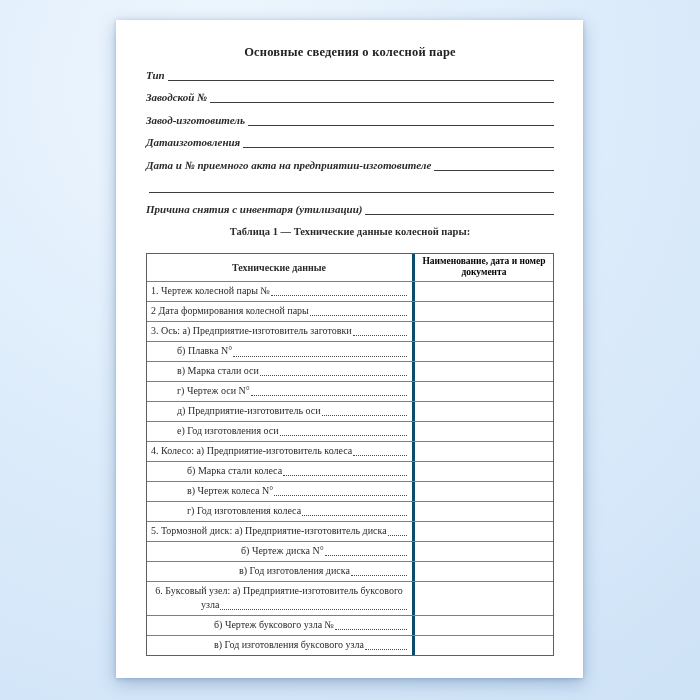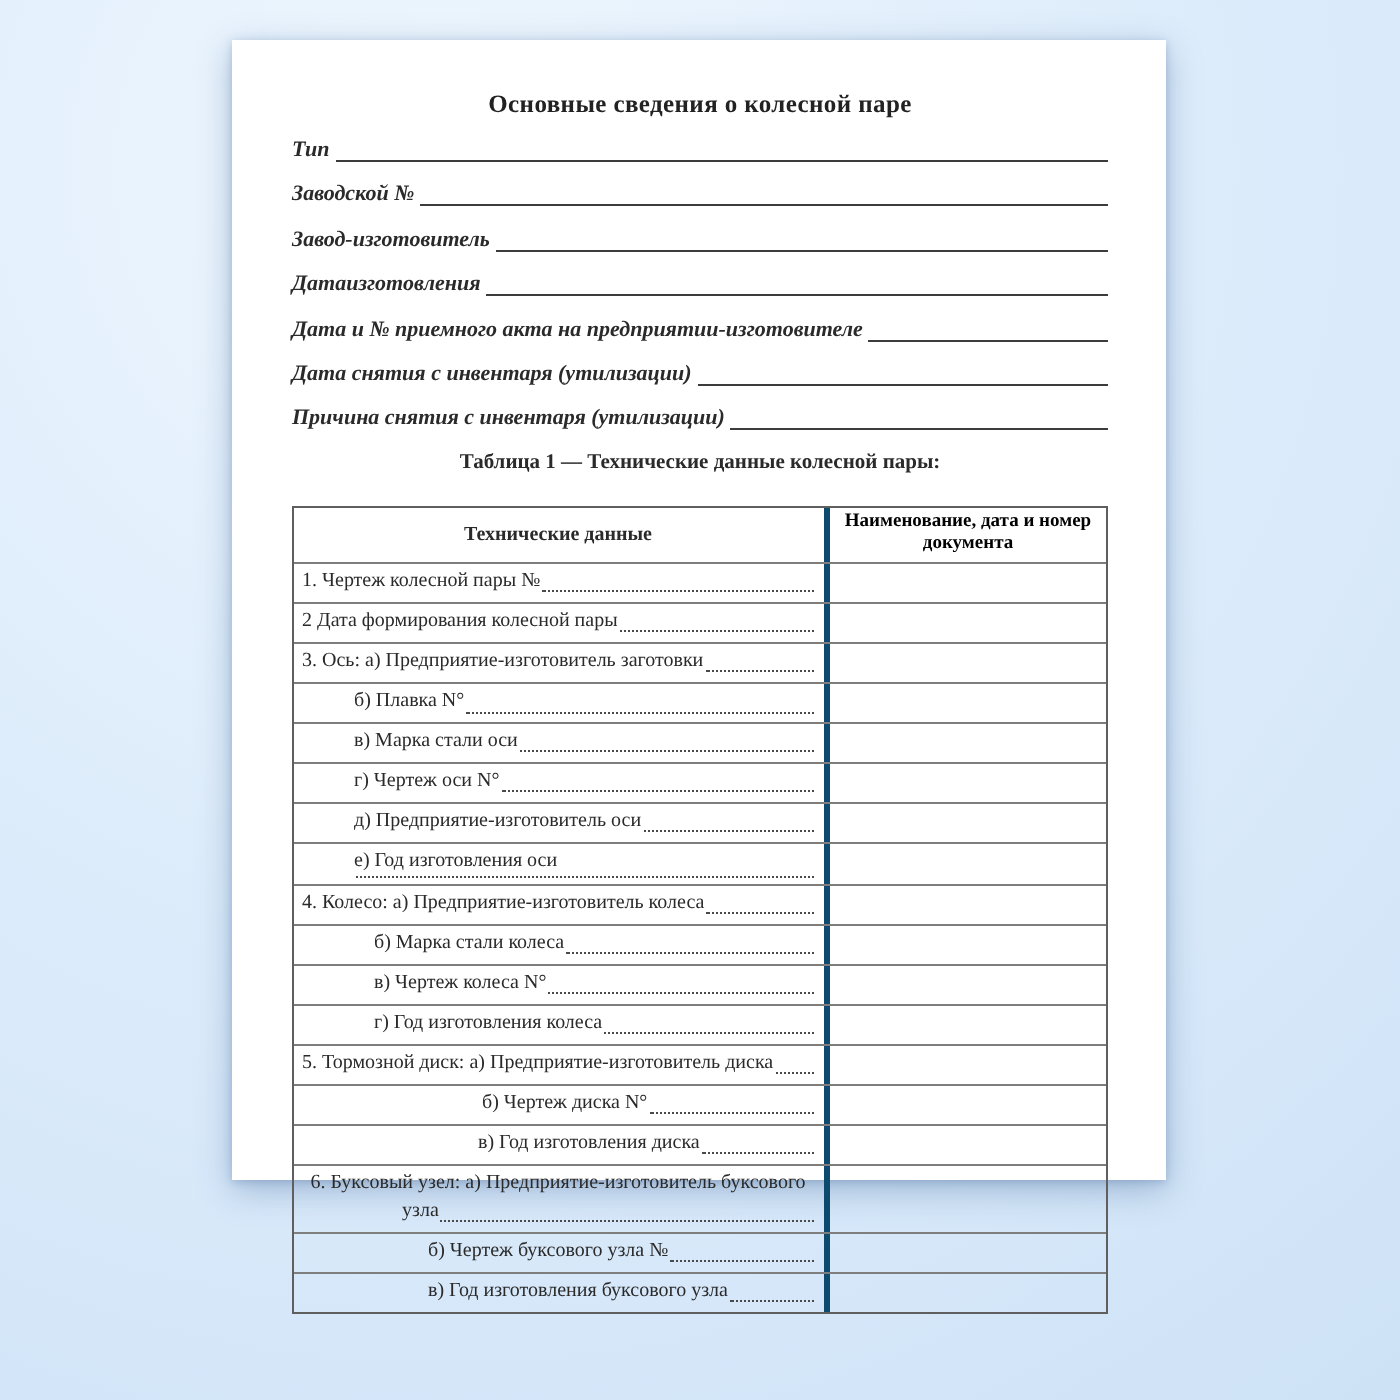--- a/index.html
+++ b/index.html
@@ -3,21 +3,21 @@
 <meta charset="utf-8">
 <style>
   html,body{margin:0;padding:0;}
   body{
     width:700px;height:700px;overflow:hidden;
     background:radial-gradient(130% 130% at 32% 12%, #eff7fe 0%, #ddecfb 42%, #c9dff5 100%);
     font-family:"Liberation Serif", serif;
     position:relative;
   }
   .page{
-    position:absolute;left:116px;top:20px;width:467px;height:570px;
+    position:absolute;left:116px;top:20px;width:467px;height:658px;
     background:#ffffff;
     box-shadow:0 5px 16px rgba(88,124,168,0.45), 0 1px 4px rgba(88,124,168,0.35);
   }
   .inner{position:absolute;left:30px;right:29px;top:0;}
   .title{
     margin-top:25px;height:15px;text-align:center;
     font-weight:bold;font-size:12.5px;color:#222;letter-spacing:.2px;
   }
   .fields{margin-top:8px;font-style:italic;}
   .field{display:flex;height:22.4px;align-items:flex-start;}
@@ -78,21 +78,20 @@
     <span class="lbl">Датаизготовления</span>
     <span class="uline"></span>
   </div>
 
   <div class="field">
     <span class="lbl">Дата и № приемного акта на предприятии-изготовителе</span>
     <span class="uline"></span>
   </div>
 
   <div class="field">
-    <span class="lbl">Дата снятия с инвентаря (утилизации)</span>
     <span class="uline"></span>
   </div>
 
   <div class="field">
     <span class="lbl">Причина снятия с инвентаря (утилизации)</span>
     <span class="uline"></span>
   </div>
 </div>
 
     <div class="caption">Таблица 1 — Технические данные колесной пары:</div>
@@ -168,21 +167,21 @@
       <div class="line" style="padding-left: 26px;">
         <span class="txt">д) Предприятие-изготовитель оси</span>
         <span class="leader"></span>
       </div>
     </div>
     <div class="c2"></div>
   </div>
 
   <div class="trow">
     <div class="c1">
-      <div class="line" style="padding-left: 26px; flex-direction: column;">
+      <div class="line" style="padding-left: 26px;">
         <span class="txt">е) Год изготовления оси</span>
         <span class="leader"></span>
       </div>
     </div>
     <div class="c2"></div>
   </div>
 
   <div class="trow">
     <div class="c1">
       <div class="line" style="padding-left: 0px;">

